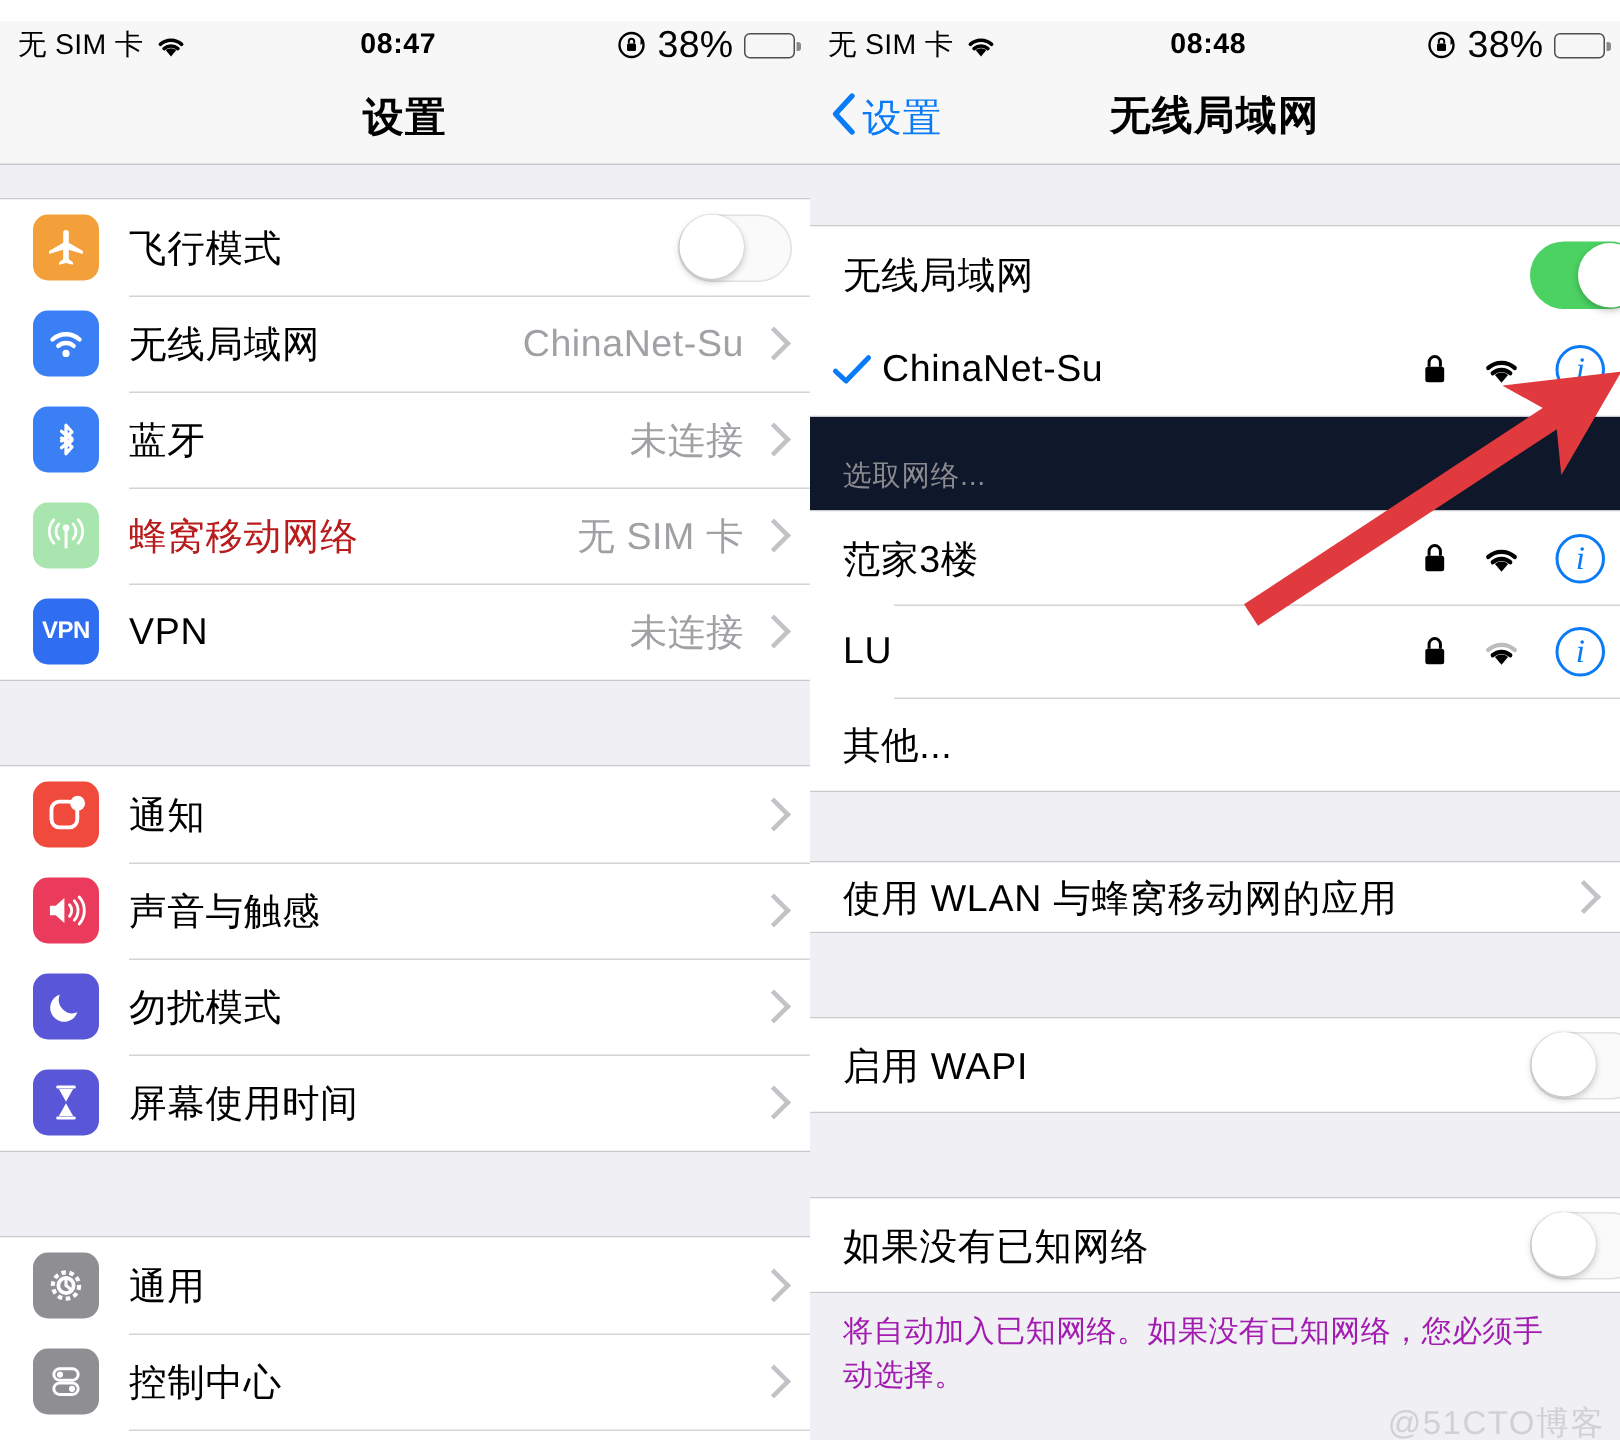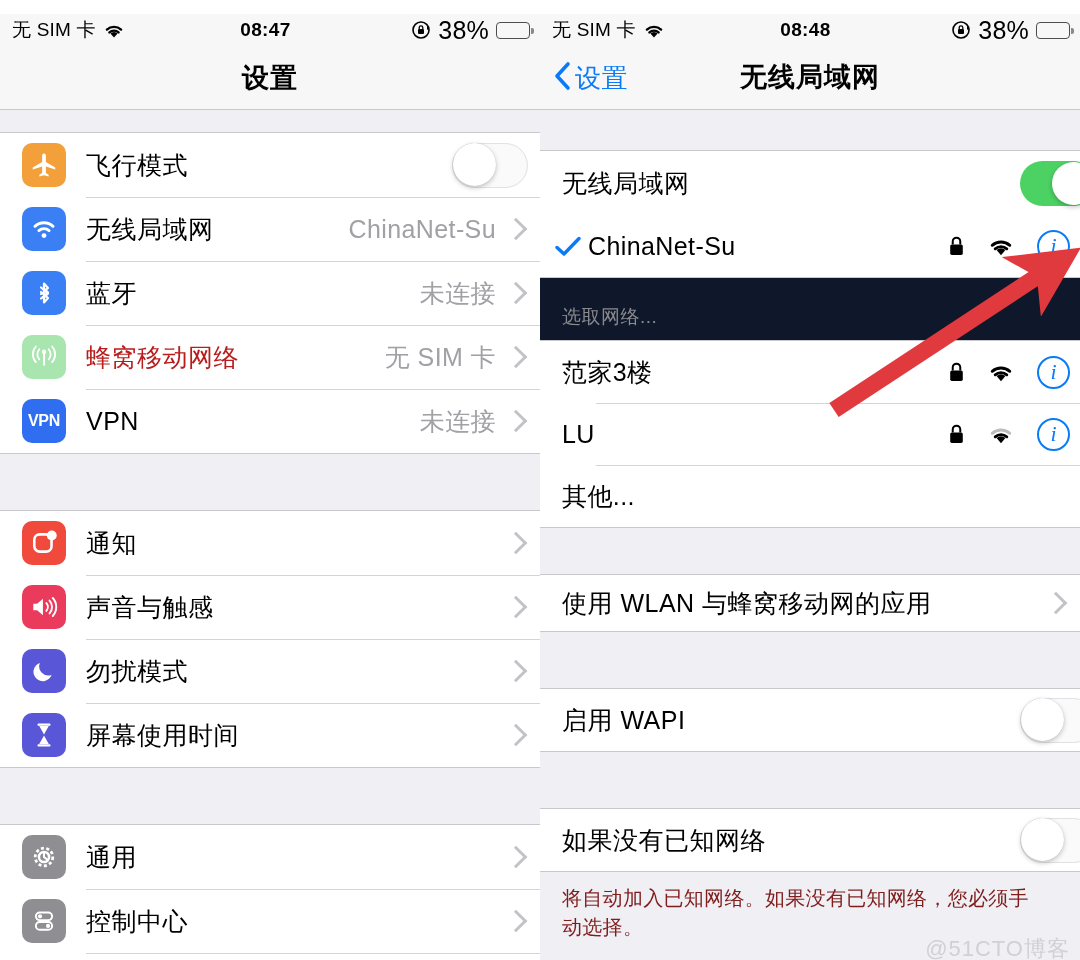--- a/index.html
+++ b/index.html
@@ -243,21 +243,21 @@
   
   .section-header {
     font-size: 19px;
     color: #8a8a8f;
     padding: 26px 0 10px 22px;
     background: #0f172a;
     letter-spacing: 0.5px;
   }
   .section-footer {
     font-size: 20px;
-    color: #7f1d1d;
+    color: #a21caf;
     padding: 12px 40px 0 22px;
     background: #efeff4;
     line-height: 1.45;
     letter-spacing: 0.3px;
   }
 
   
   .wrow {
     position: relative;
     display: flex;
@@ -688,21 +688,21 @@
 
         <div class="wrow">
           <span class="ssid">其他...</span>
         </div>
 
       </div>
 
       <div class="gap" style="height:46px"></div>
 
       <div class="group">
-        <div class="row plain" style="padding-left:22px;height:56px">
+        <div class="row plain" style="padding-left:22px;height:46px">
           <span class="row-label">使用 WLAN 与蜂窝移动网的应用</span>
           <span class="row-right">
             <span class="chev"></span>
           </span>
         </div>
       </div>
 
       <div class="gap" style="height:56px"></div>
 
       <div class="group">

